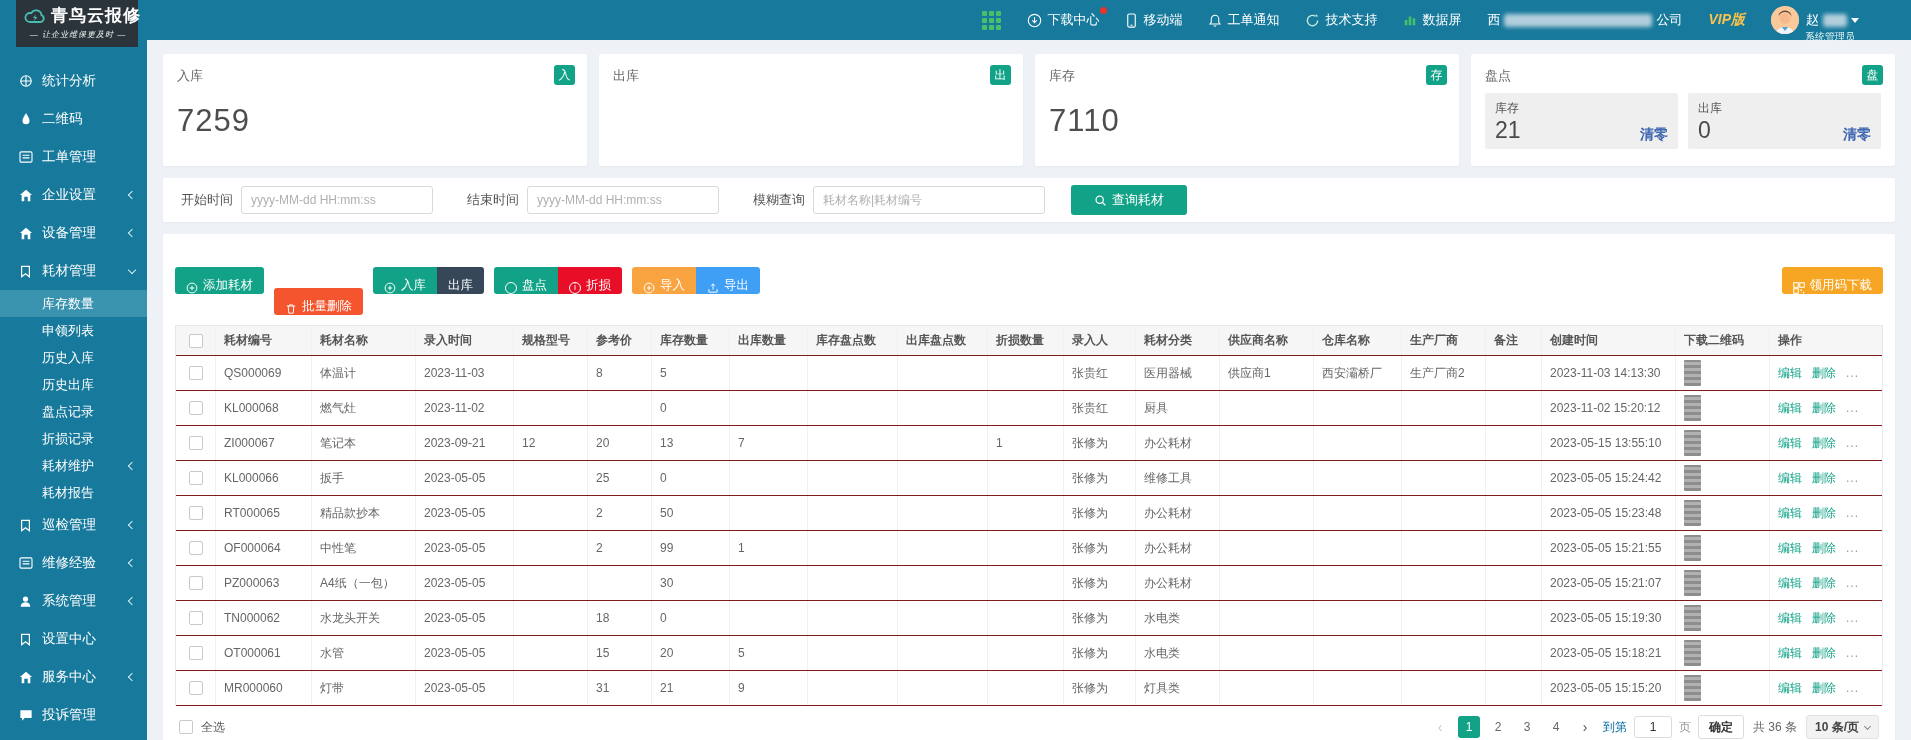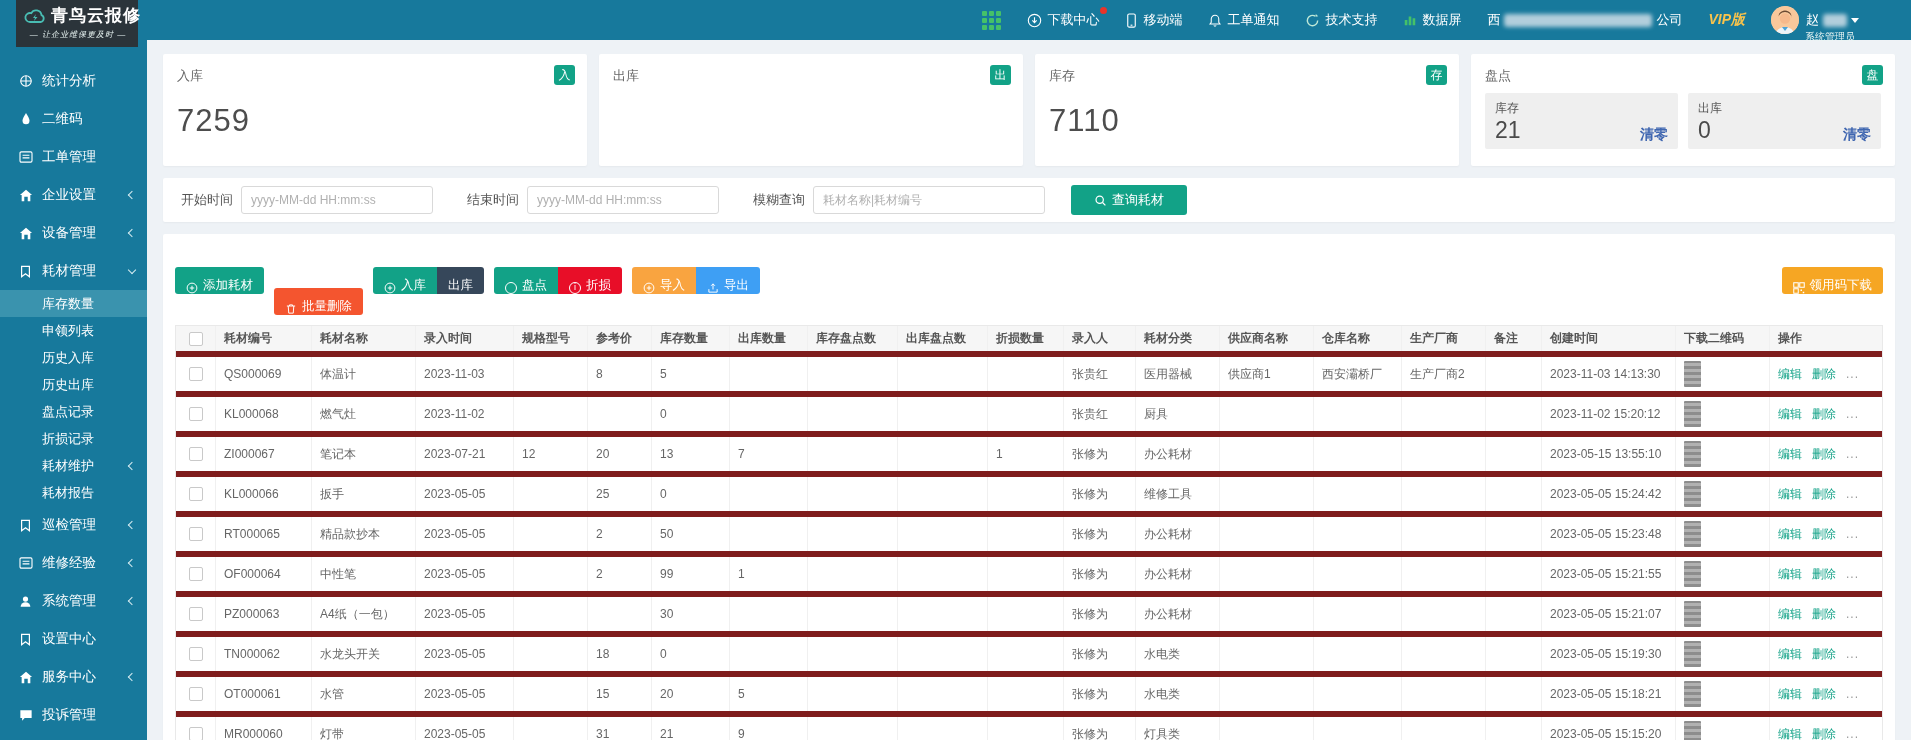--- a/index.html
+++ b/index.html
@@ -91,21 +91,21 @@
   .btn-group .btn:last-child { border-radius:0 3px 3px 0; }
   .bg-teal { background:#12a287; } .bg-red-orange { background:#f4552f;margin-top:43px; }
   .bg-dark { background:#36475a; } .bg-red { background:#e80e28; }
   .bg-orange { background:#f9a440; } .bg-blue { background:#3e9ff4; }
   .bg-gold { background:#f6a623; }
   .claim-btn { margin-left:auto; }
   .circ { width:12px; height:12px; border:1px solid #fff; border-radius:50%;
     display:inline-flex; align-items:center; justify-content:center; font-size:9px; line-height:1; }
 
   .tbl { width:100%; border:1px solid #e9e9e9; border-bottom:none; font-size:12px; color:#666; }
-  .tr { display:flex; border-bottom:6px solid #7f1d1d; align-items:center; min-height:33px; background:#fff; }
+  .tr { display:flex; border-bottom:1px solid #7f1d1d; align-items:center; min-height:33px; background:#fff; }
   .tr.head { background:#f6f6f6; font-weight:bold; color:#555; min-height:30px; }
   .td { padding:4px 8px; border-right:1px solid #f0f0f0; align-self:stretch;
     display:flex; align-items:center; overflow:hidden; white-space:nowrap; }
   .td:last-child { border-right:none; }
   .c0{width:40px;justify-content:center;} .c1{width:96px;} .c2{width:104px;} .c3{width:98px;}
   .c4{width:74px;} .c5{width:64px;} .c6{width:78px;} .c7{width:78px;} .c8{width:90px;}
   .c9{width:90px;} .c10{width:76px;} .c11{width:72px;} .c12{width:84px;} .c13{width:94px;}
   .c14{width:88px;} .c15{width:84px;} .c16{width:56px;} .c17{width:134px;} .c18{width:94px;}
   .c19{flex:1;}
   .cb { width:14px; height:14px; border:1px solid #c9c9c9; border-radius:2px; background:#fff; cursor:pointer; }
@@ -606,21 +606,21 @@
             <span class="op-more">...</span>
           </div>
         </div>
 
         <div class="tr">
           <div class="td c0">
             <span class="cb"></span>
           </div>
           <div class="td c1">ZI000067</div>
           <div class="td c2">笔记本</div>
-          <div class="td c3">2023-07-21</div>
+          <div class="td c3">2023-09-21</div>
           <div class="td c4">12</div>
           <div class="td c5">20</div>
           <div class="td c6">13</div>
           <div class="td c7">7</div>
           <div class="td c8"></div>
           <div class="td c9"></div>
           <div class="td c10">1</div>
           <div class="td c11">张修为</div>
           <div class="td c12">办公耗材</div>
           <div class="td c13"></div>

